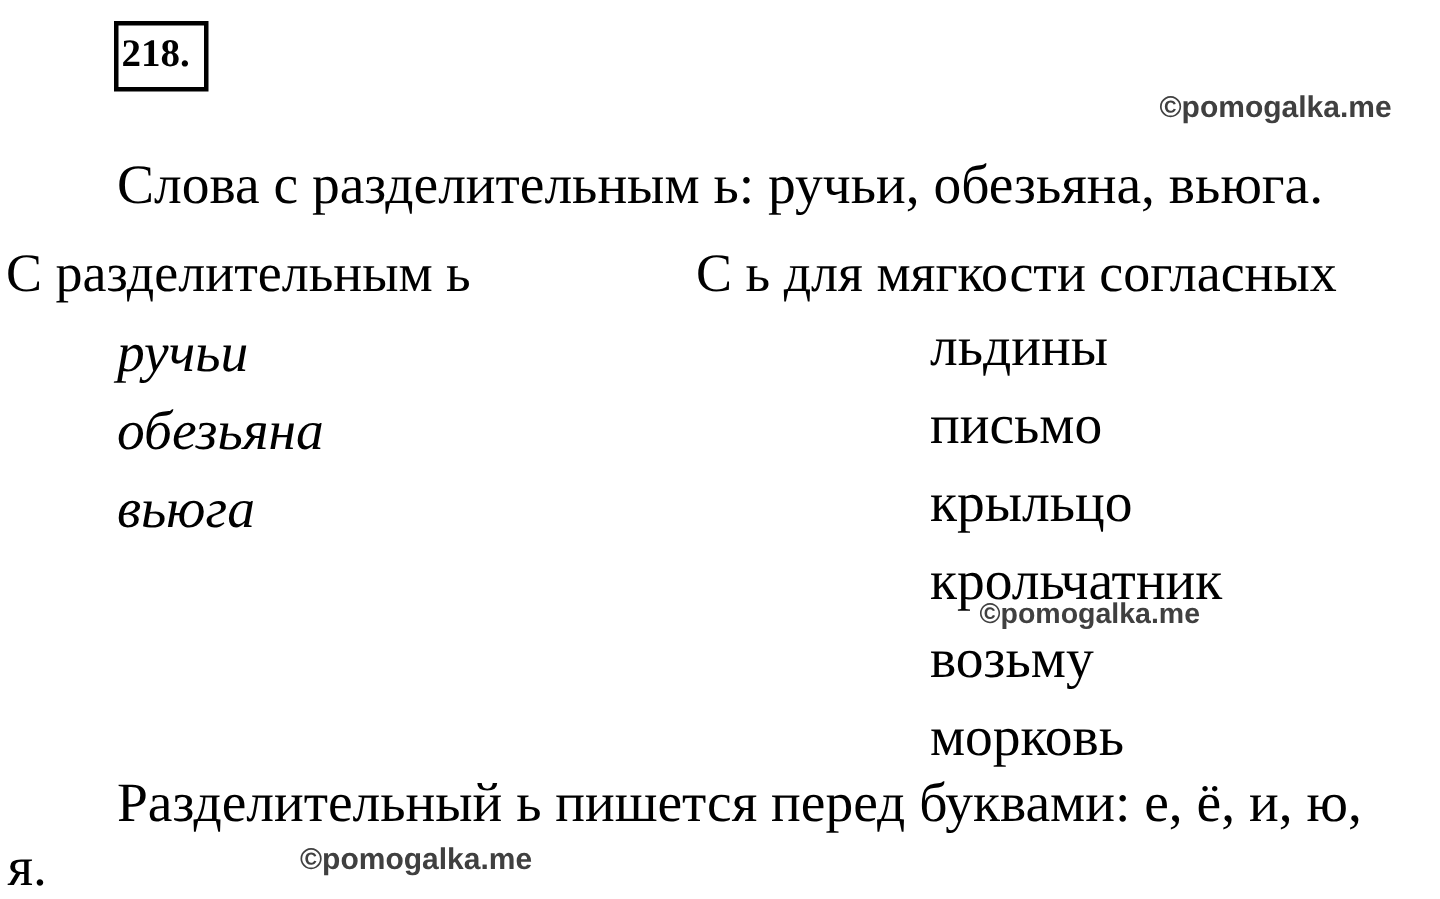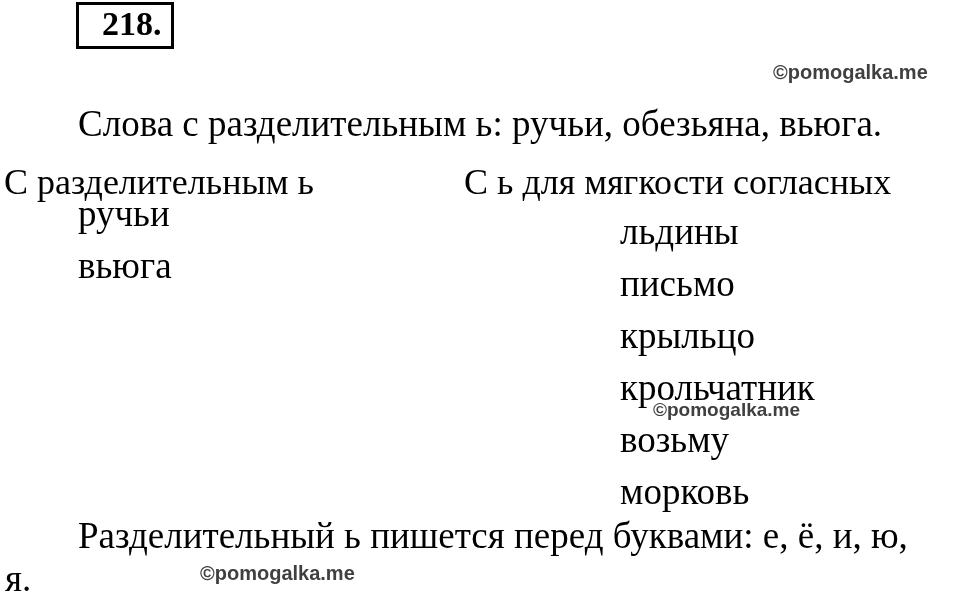--- a/index.html
+++ b/index.html
@@ -7,25 +7,25 @@
   body {
     position: relative;
     background: #ffffff;
     color: #000000;
     font-family: "Liberation Serif", serif;
     overflow: hidden;
   }
   .abs { position: absolute; white-space: nowrap; }
 
   .num-box {
-    left: 76px; top: 2px;
+    left: 76px; top: 14px;
     border: 3px solid #000;
-    padding: 0 9px 3px 23px;
+    padding: 0 9px 3px 2px;
     font-weight: bold;
-    font-size: 34px;
+    font-size: 26px;
     line-height: 38px;
     font-family: "Liberation Serif", serif;
   }
 
   .wm {
     font-family: "Liberation Sans", sans-serif;
     font-weight: bold;
     font-size: 20px;
     line-height: 24px;
     color: #404040;
@@ -40,21 +40,21 @@
 
   .hdr {
     font-weight: normal;
     font-size: 36px;
     line-height: 52px;
   }
   .hdr-left  { left: 4px;   top: 156px; }
   .hdr-right { left: 464px; top: 156px; }
 
   .col { font-size: 37px; line-height: 52px; }
-  .col-left  { left: 78px;  top: 188px; }
+  .col-left  { left: 78px;  top: 210px; font-style: italic; }
   .col-right { left: 620px; top: 206px; }
   .col .word { white-space: nowrap; }
 
   .rule-line1 { left: 78px; top: 510px; }
   .rule-line2 { left: 5px;  top: 553px; }
 </style>
 </head>
 <body>
 
 <div class="abs num-box">218.</div>
@@ -62,20 +62,21 @@
 <div class="abs wm wm-top">©pomogalka.me</div>
 
 <div class="abs body-text intro">Слова с разделительным ь: ручьи, обезьяна, вьюга.</div>
 
 <div class="abs hdr hdr-left">С разделительным ь</div>
 
 <div class="abs hdr hdr-right">С ь для мягкости согласных</div>
 
 <div class="abs col col-left">
   <div class="word">ручьи</div>
+  <div class="word">обезьяна</div>
   <div class="word">вьюга</div>
 </div>
 
 <div class="abs col col-right">
   <div class="word">льдины</div>
   <div class="word">письмо</div>
   <div class="word">крыльцо</div>
   <div class="word">крольчатник</div>
   <div class="word">возьму</div>
   <div class="word">морковь</div>

